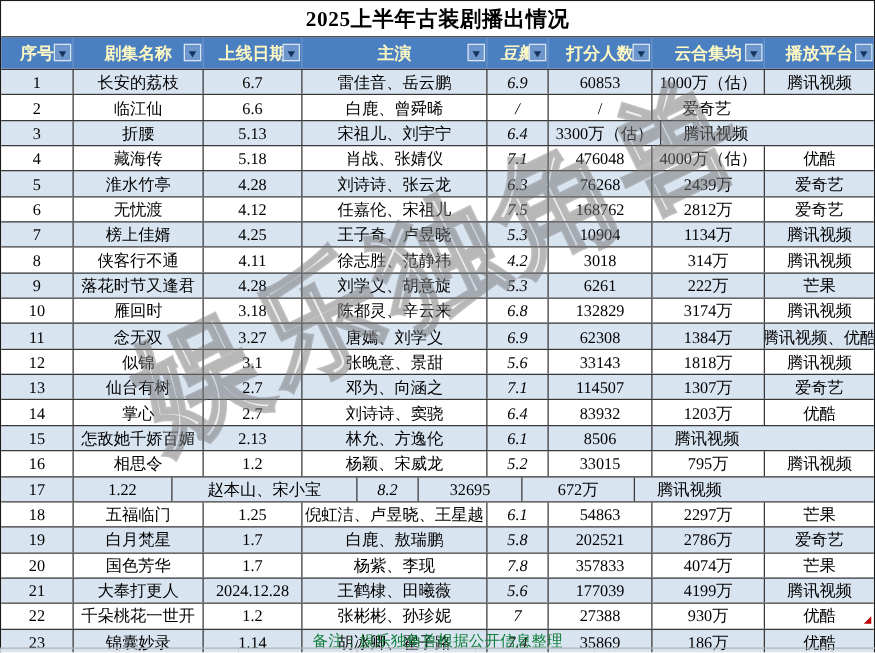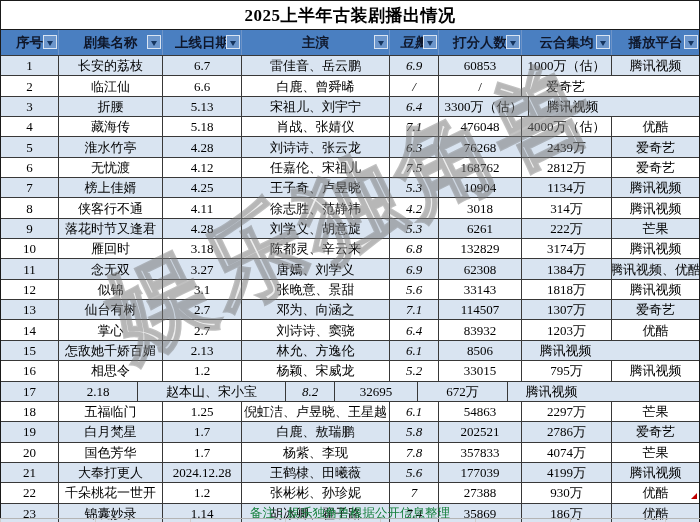--- a/index.html
+++ b/index.html
@@ -17,21 +17,21 @@
   }
   .title{
     height:28px;border-bottom:1px solid #1a1a1a;
     display:flex;align-items:center;justify-content:center;
     font-size:17px;font-weight:bold;letter-spacing:0.5px;
     background:#ffffff;
   }
   .thead{display:flex;height:25px;background:#4A7FC1;}
   .th{
     position:relative;display:flex;align-items:center;justify-content:center;
-    color:#0f172a;font-weight:bold;font-size:13.5px;
+    color:#fef9c3;font-weight:bold;font-size:13.5px;
     border-right:1px solid #6E94C8;box-sizing:border-box;
     white-space:nowrap;overflow:hidden;
   }
   .th:last-child{border-right:none;}
   .filter-btn{
     position:absolute;right:1px;top:5px;width:14px;height:14px;
     background:#6C96CC;border:1px solid #D9E4F2;box-sizing:border-box;
     display:flex;align-items:center;justify-content:center;
   }
   .tri{
@@ -290,21 +290,21 @@
           <div class="td c1">相思令</div>
           <div class="td c2">1.2</div>
           <div class="td c3">杨颖、宋威龙</div>
           <div class="td c4">5.2</div>
           <div class="td c5">33015</div>
           <div class="td c6">795万</div>
           <div class="td c7">腾讯视频</div>
         </div>
         <div class="tr alt">
           <div class="td c0">17</div>
-          <div class="td c2">2.18</div>
+          <div class="td c2">1.22</div>
           <div class="td c3">赵本山、宋小宝</div>
           <div class="td c4">8.2</div>
           <div class="td c5">32695</div>
           <div class="td c6">672万</div>
           <div class="td c7">腾讯视频</div>
         </div>
         <div class="tr">
           <div class="td c0">18</div>
           <div class="td c1">五福临门</div>
           <div class="td c2">1.25</div>

